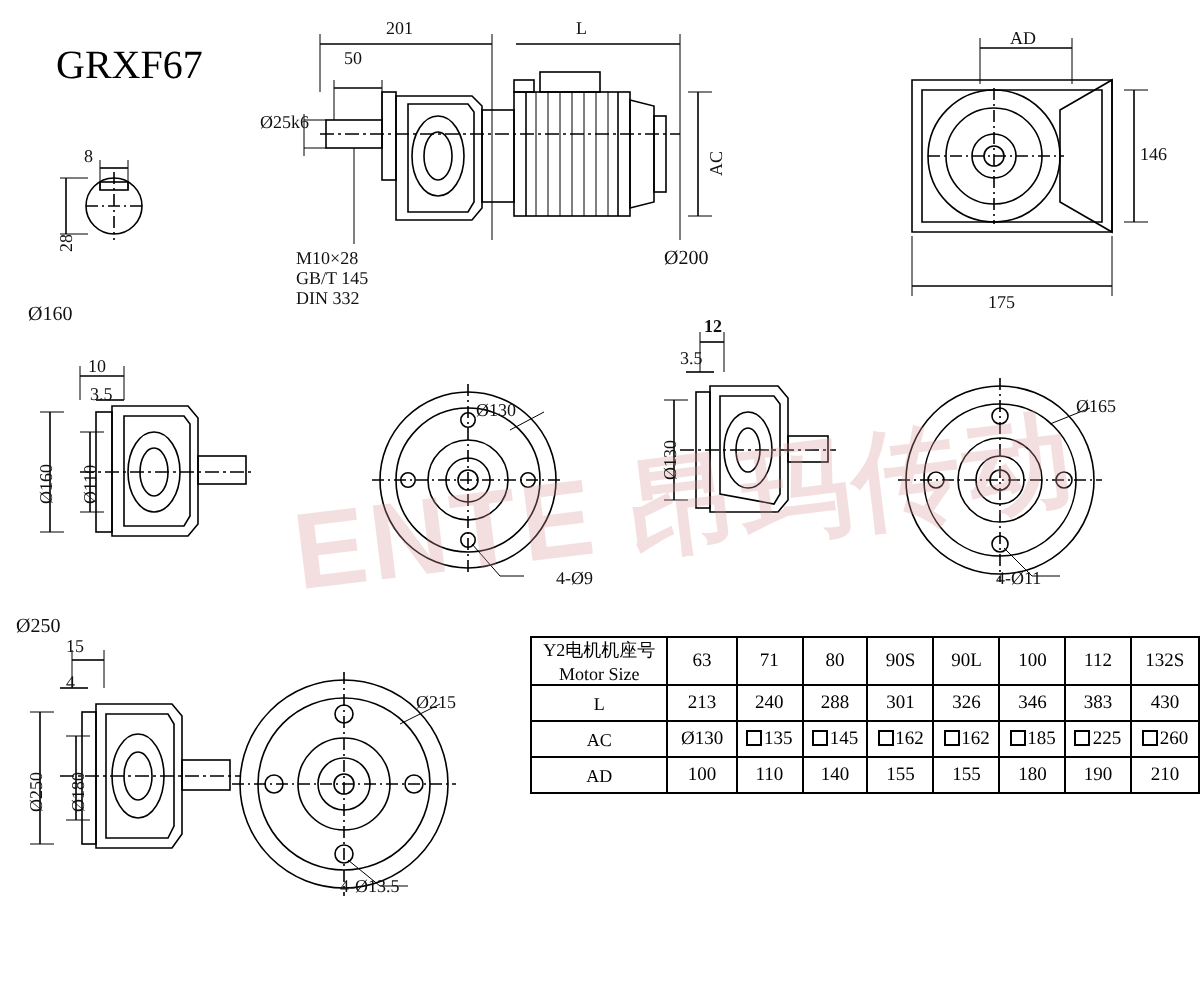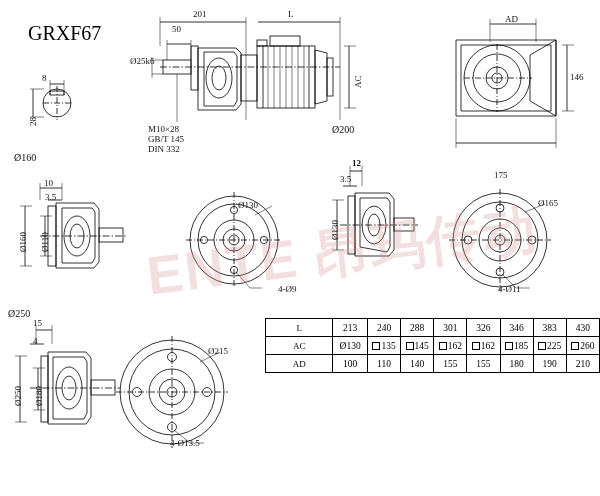--- a/index.html
+++ b/index.html
@@ -237,21 +237,21 @@
 
 <div class="wm">ENTE 昂玛传动</div>
 
 <div class="lbl" style="left:193px;top:9px;text-align:right;">201</div>
 <div class="lbl" style="left:288px;top:9px;">L</div>
 <div class="lbl" style="left:172px;top:24px;">50</div>
 <div class="lbl" style="left:130px;top:56px;">Ø25k6</div>
 <div class="lbl vert" style="left:353px;top:88px;">AC</div>
 <div class="lbl" style="left:505px;top:14px;">AD</div>
 <div class="lbl" style="left:570px;top:72px;">146</div>
-<div class="lbl" style="left:494px;top:146px;margin-top:24px;">175</div>
+<div class="lbl" style="left:494px;top:146px;">175</div>
 
 <div class="lbl" style="left:148px;top:124px;">M10×28</div>
 <div class="lbl" style="left:148px;top:134px;">GB/T 145</div>
 <div class="lbl" style="left:148px;top:144px;">DIN 332</div>
 
 <div class="lbl" style="left:332px;top:124px;font-size:10px;">Ø200</div>
 <div class="lbl" style="left:14px;top:152px;font-size:10px;">Ø160</div>
 <div class="lbl" style="left:8px;top:308px;font-size:10px;">Ø250</div>
 
 <div class="lbl" style="left:42px;top:73px;">8</div>
@@ -272,20 +272,34 @@
 
 <div class="lbl" style="left:33px;top:318px;">15</div>
 <div class="lbl" style="left:33px;top:336px;">4</div>
 <div class="lbl vert" style="left:13px;top:406px;">Ø250</div>
 <div class="lbl vert" style="left:34px;top:406px;">Ø180</div>
 <div class="lbl" style="left:208px;top:346px;">Ø215</div>
 <div class="lbl" style="left:170px;top:438px;">4-Ø13.5</div>
 
 <table class="spec">
   <tbody>
+    <tr>
+      <td class="hd">
+        <div>Y2电机机座号</div>
+        <div>Motor Size</div>
+      </td>
+      <td class="c">63</td>
+      <td class="c">71</td>
+      <td class="c">80</td>
+      <td class="c">90S</td>
+      <td class="c">90L</td>
+      <td class="c">100</td>
+      <td class="c">112</td>
+      <td class="c">132S</td>
+    </tr>
     <tr>
       <td class="hd">L</td>
       <td class="c">213</td>
       <td class="c">240</td>
       <td class="c">288</td>
       <td class="c">301</td>
       <td class="c">326</td>
       <td class="c">346</td>
       <td class="c">383</td>
       <td class="c">430</td>

